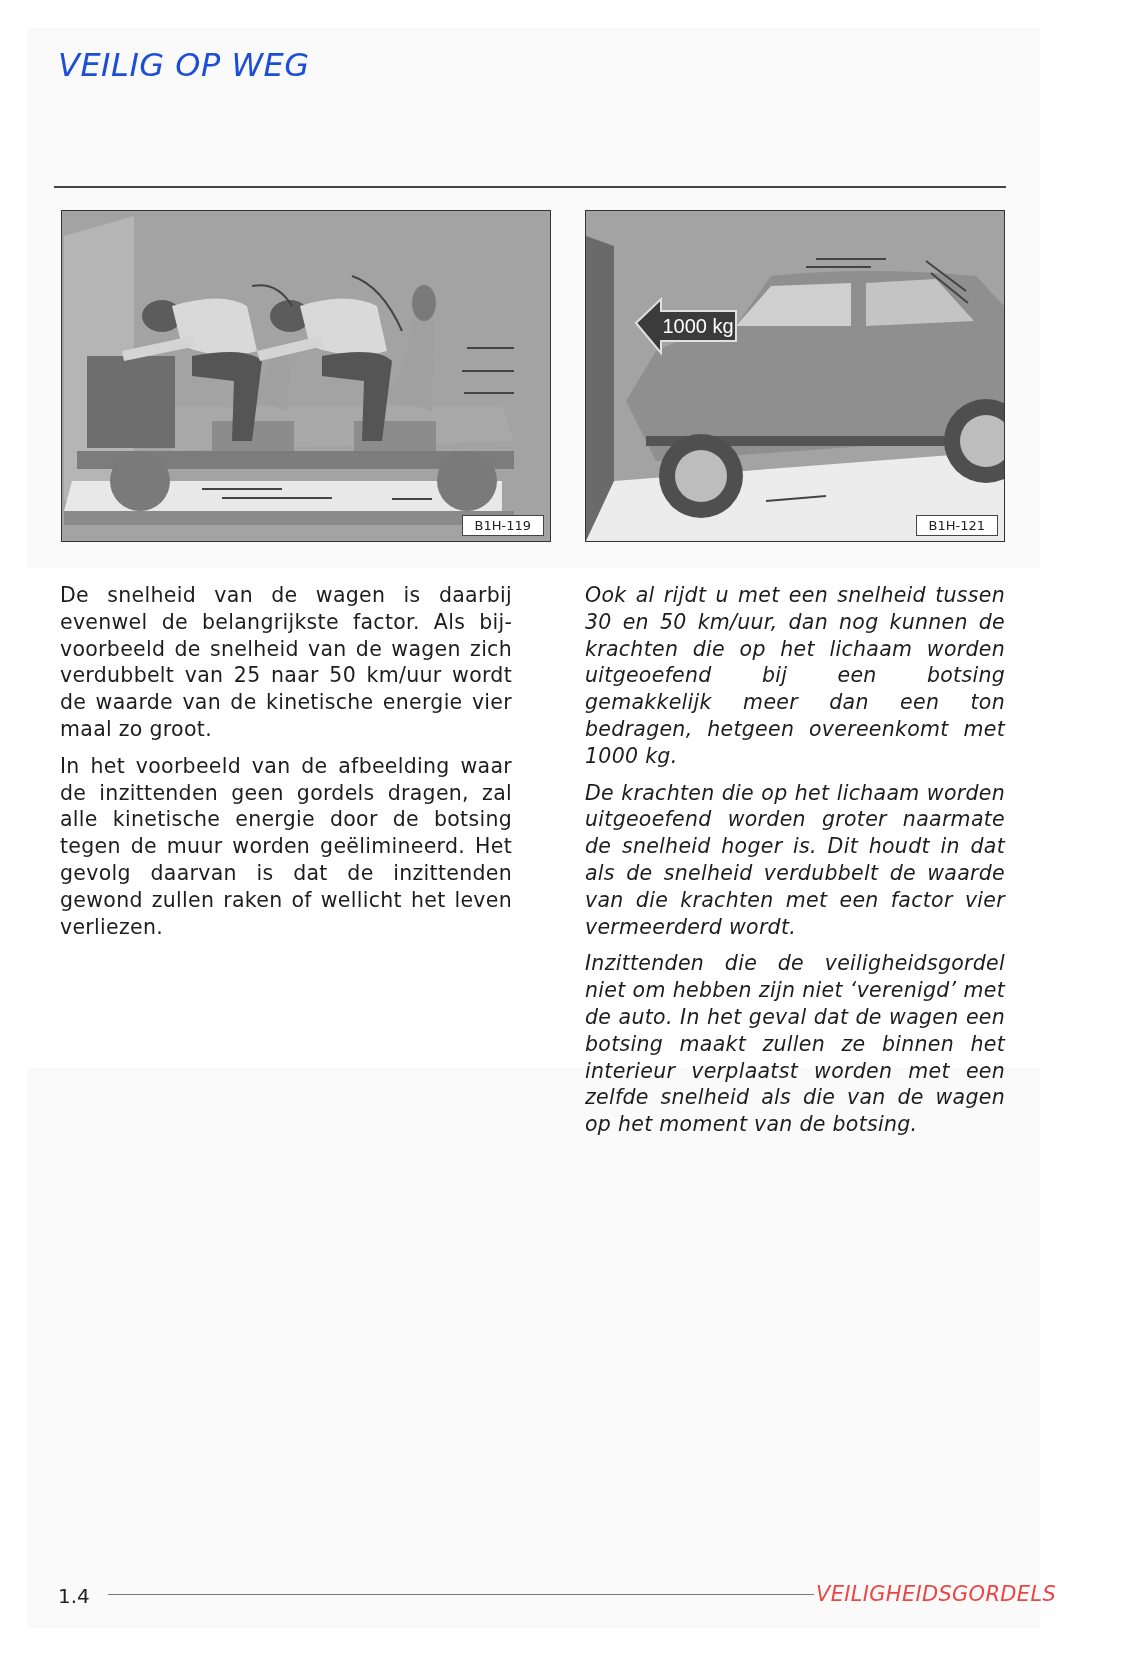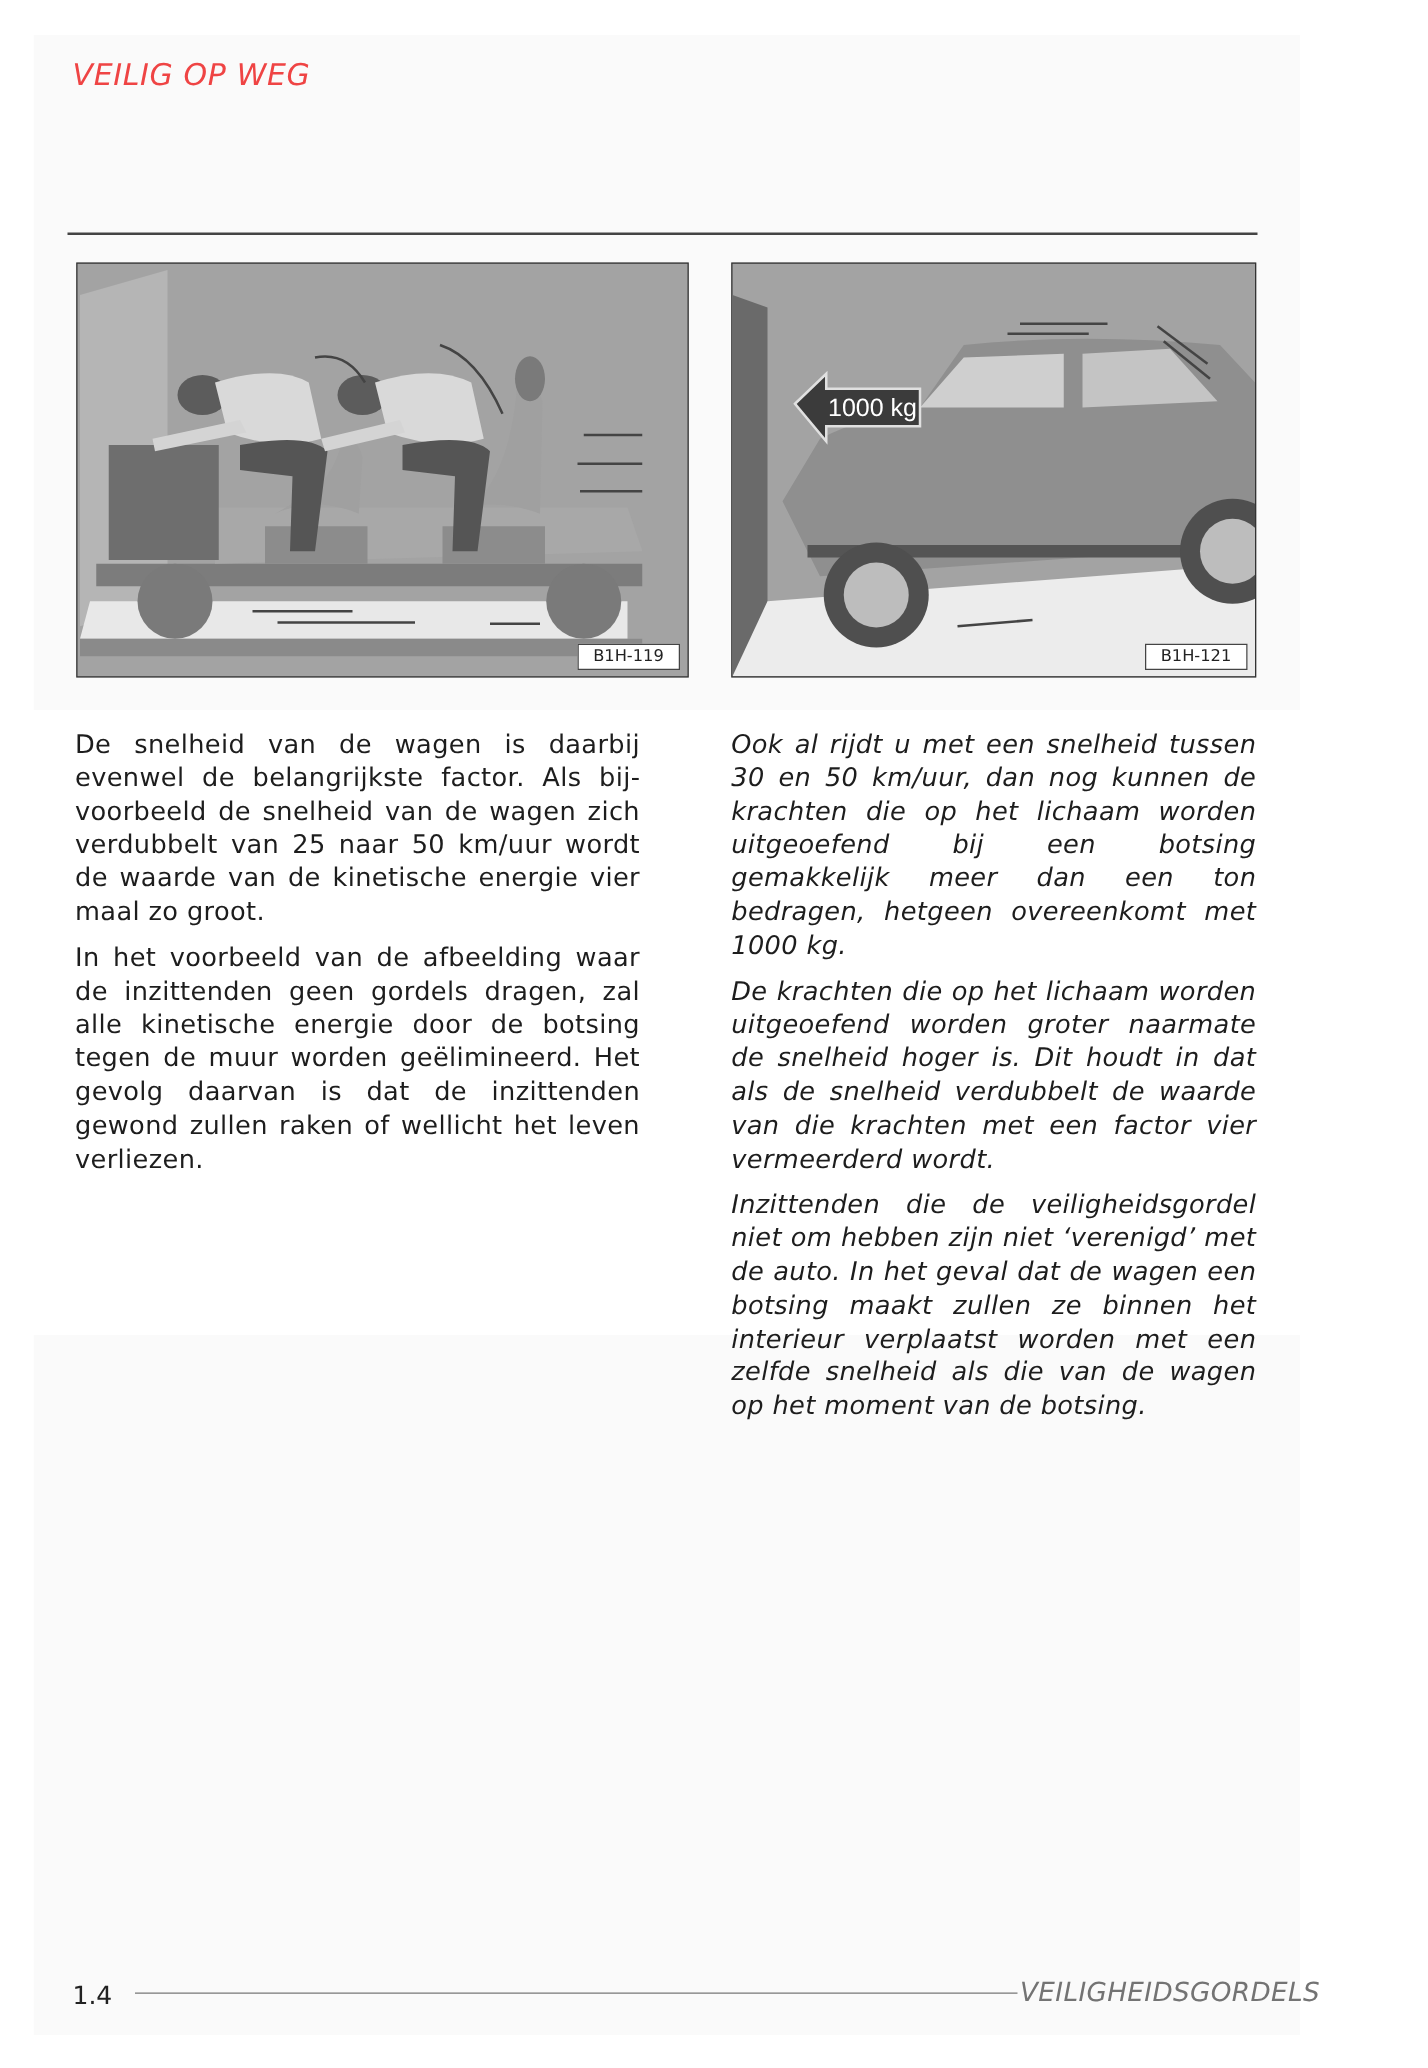--- a/index.html
+++ b/index.html
@@ -2,41 +2,41 @@
 <html><head>
 <meta charset="utf-8">
 <style>
   html, body { margin: 0; padding: 0; background: #ffffff; }
   body { width: 1142px; height: 1654px; position: relative; overflow: hidden;
          font-family: "DejaVu Sans", sans-serif; color: #1a1a1a; }
   .panel-top { position: absolute; left: 27px; top: 28px; width: 1013px; height: 540px; background: #fafafa; }
   .panel-mid { position: absolute; left: 27px; top: 568px; width: 1013px; height: 500px; background: #ffffff; }
   .panel-bot { position: absolute; left: 27px; top: 1068px; width: 1013px; height: 560px; background: #fafafa; }
 
-  .header-title { position: absolute; left: 58px; top: 46px; font-size: 24px; font-style: italic;
-                  letter-spacing: 0.5px; color: #ef4444; font-family: "DejaVu Sans", sans-serif; }
+  .header-title { position: absolute; left: 58px; top: 46px; font-size: 32px; font-style: italic;
+                  letter-spacing: 0.5px; color: #1d4ed8; font-family: "DejaVu Sans", sans-serif; }
   .header-rule { position: absolute; left: 54px; top: 186px; width: 952px; height: 2px; background: #444; }
 
   .figure { position: absolute; top: 210px; width: 452px; height: 330px; border: 1.5px solid #333;
             background: #a3a3a3; overflow: hidden; }
   .fig-left { left: 61px; padding-left: 36px; }
   .fig-right { left: 585px; width: 418px; }
   .fig-label { position: absolute; right: 6px; bottom: 5px; border: 1px solid #444; background: #fff;
                font-size: 13px; padding: 2px 12px; color: #222; font-family: "DejaVu Sans", sans-serif; }
   .fig-svg { position: absolute; left: 0; top: 0; }
 
   .col { position: absolute; top: 582px; width: 455px; font-size: 20.5px; line-height: 26.8px;
          text-align: justify; color: #1d1d1d; letter-spacing: 0.3px; }
   .col-left { left: 60px; width: 452px; }
   .col-right { left: 585px; width: 420px; font-style: italic; }
   .col p { margin: 0 0 10px 0; hyphens: manual; }
 
   .footer-num { position: absolute; left: 58px; top: 1584px; font-size: 20px; color: #222; }
   .footer-rule { position: absolute; left: 108px; top: 1594px; width: 706px; height: 1px; background: #777; }
-  .footer-title { position: absolute; left: 816px; top: 1582px; font-size: 21px; font-style: italic; color: #737373; letter-spacing: 0.3px; }
+  .footer-title { position: absolute; left: 816px; top: 1582px; font-size: 21px; font-style: italic; color: #ef4444; letter-spacing: 0.3px; }
 </style>
 </head>
 <body>
 
 <div class="panel-top"></div>
 <div class="panel-mid"></div>
 <div class="panel-bot"></div>
 
 <div class="header-title">VEILIG OP WEG</div>
 <div class="header-rule"></div>

